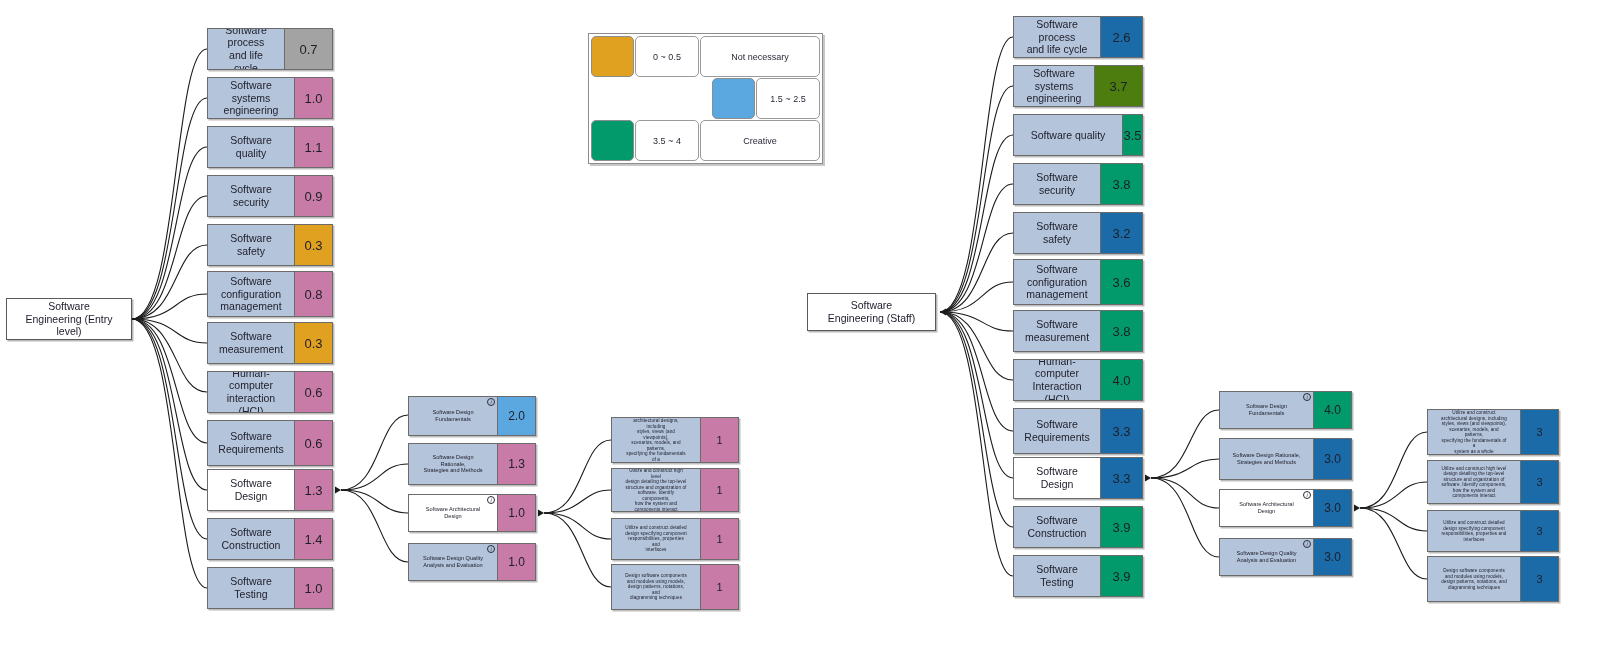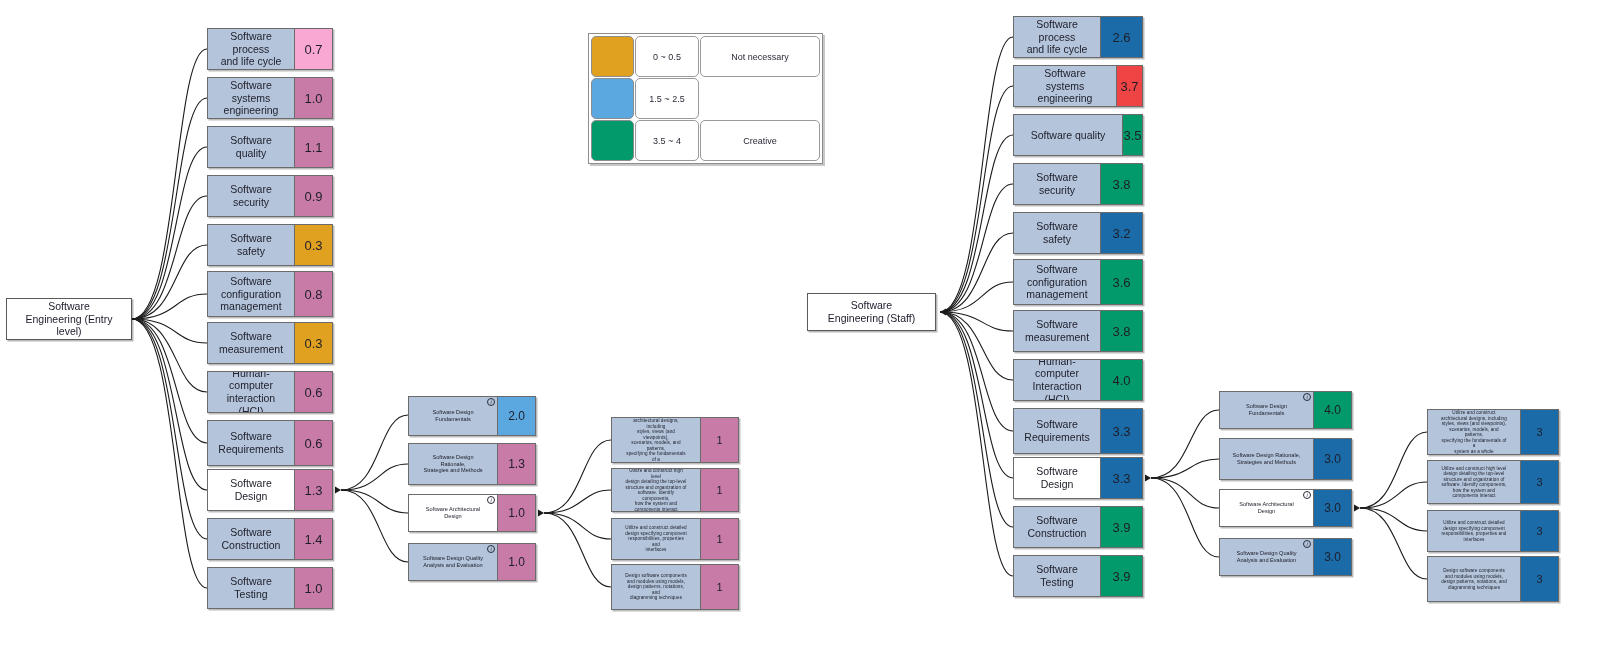--- a/index.html
+++ b/index.html
@@ -177,42 +177,42 @@
       <polygon points="1360,508 1354,504.5 1354,511.5"></polygon>
     </svg>
 
   <div class="root-node" id="left-root" style="left:6px; top:298px; width:126px; height:42px;">Software
 Engineering (Entry
 level)</div>
 
   <div class="root-node" id="right-root" style="left:807px; top:293px; width:129px; height:38px;">Software
 Engineering (Staff)</div>
 
-  <div class="legend" style="left:588px; top:33px;" id="legend-box">
+  <div class="legend" style="left:588px; top:33px;align-items:flex-end;" id="legend-box">
       <div class="legend-row">
         <div class="legend-swatch" style="background: rgb(224, 160, 32);"></div>
         <div class="legend-range">0 ~ 0.5</div>
         <div class="legend-desc">Not necessary</div>
       </div>
       <div class="legend-row">
         <div class="legend-swatch" style="background: rgb(91, 168, 224);"></div>
         <div class="legend-range">1.5 ~ 2.5</div>
       </div>
       <div class="legend-row">
         <div class="legend-swatch" style="background: rgb(3, 154, 107);"></div>
         <div class="legend-range">3.5 ~ 4</div>
         <div class="legend-desc">Creative</div>
       </div>
     </div>
 
   <div id="left-nodes">
       <div class="node small" style="left: 207px; top: 28px; width: 126px; height: 42px;">
         <div class="label" style="white-space: pre-line;">Software process
 and life cycle</div>
-        <div class="value" style="background: #f9a8d4; width: 38px;">0.7</div>
+        <div class="value" style="background: #a3a3a3; width: 48px;">0.7</div>
       </div>
       <div class="node small" style="left: 207px; top: 77px; width: 126px; height: 42px;">
         <div class="label" style="white-space: pre-line;">Software systems
 engineering</div>
         <div class="value" style="background: rgb(201, 123, 168); width: 38px;">1.0</div>
       </div>
       <div class="node small" style="left: 207px; top: 126px; width: 126px; height: 42px;">
         <div class="label" style="white-space: pre-line;">Software quality</div>
         <div class="value" style="background: rgb(201, 123, 168); width: 38px;">1.1</div>
       </div>
@@ -315,21 +315,21 @@
     </div>
   <div id="right-nodes">
       <div class="node small" style="left: 1013px; top: 16px; width: 130px; height: 42px;">
         <div class="label" style="white-space: pre-line;">Software process
 and life cycle</div>
         <div class="value" style="background: rgb(26, 107, 168); width: 42px;">2.6</div>
       </div>
       <div class="node small" style="left: 1013px; top: 65px; width: 130px; height: 42px;">
         <div class="label" style="white-space: pre-line;">Software systems
 engineering</div>
-        <div class="value" style="background: #ef4444; width: 26px;">3.7</div>
+        <div class="value" style="background: #4d7c0f; width: 48px;">3.7</div>
       </div>
       <div class="node small" style="left: 1013px; top: 114px; width: 130px; height: 42px;">
         <div class="label" style="white-space: pre-line;">Software quality</div>
         <div class="value" style="background: rgb(3, 154, 107); width: 20px;">3.5</div>
       </div>
       <div class="node small" style="left: 1013px; top: 163px; width: 130px; height: 42px;">
         <div class="label" style="white-space: pre-line;">Software security</div>
         <div class="value" style="background: rgb(3, 154, 107); width: 42px;">3.8</div>
       </div>
       <div class="node small" style="left: 1013px; top: 212px; width: 130px; height: 42px;">

